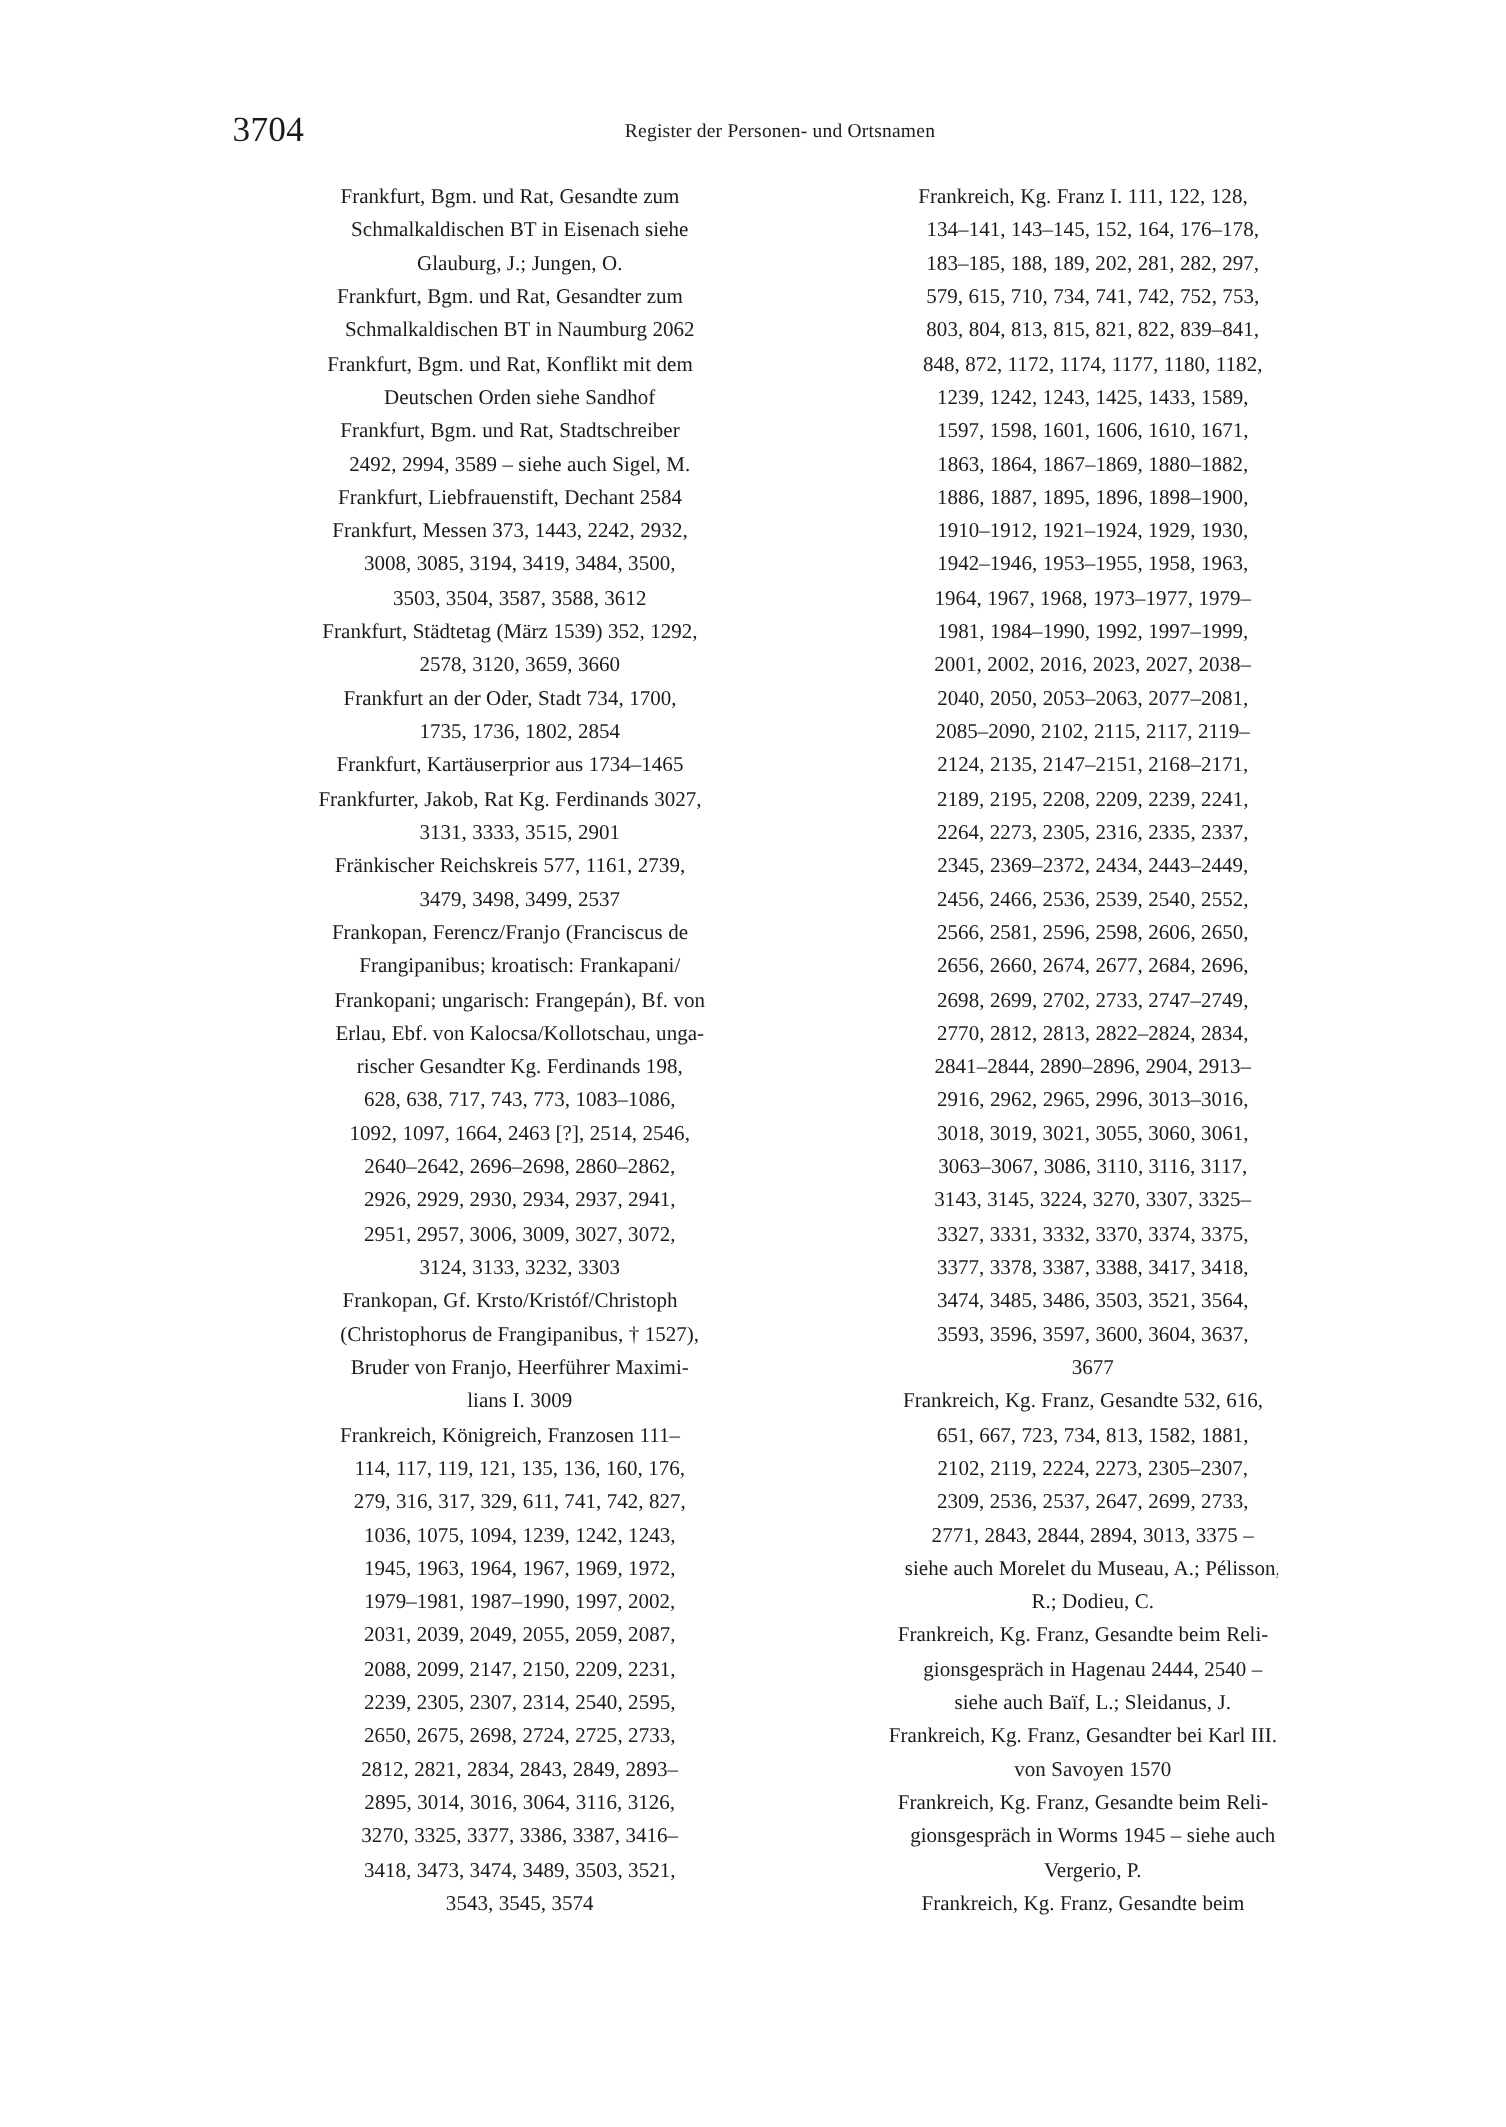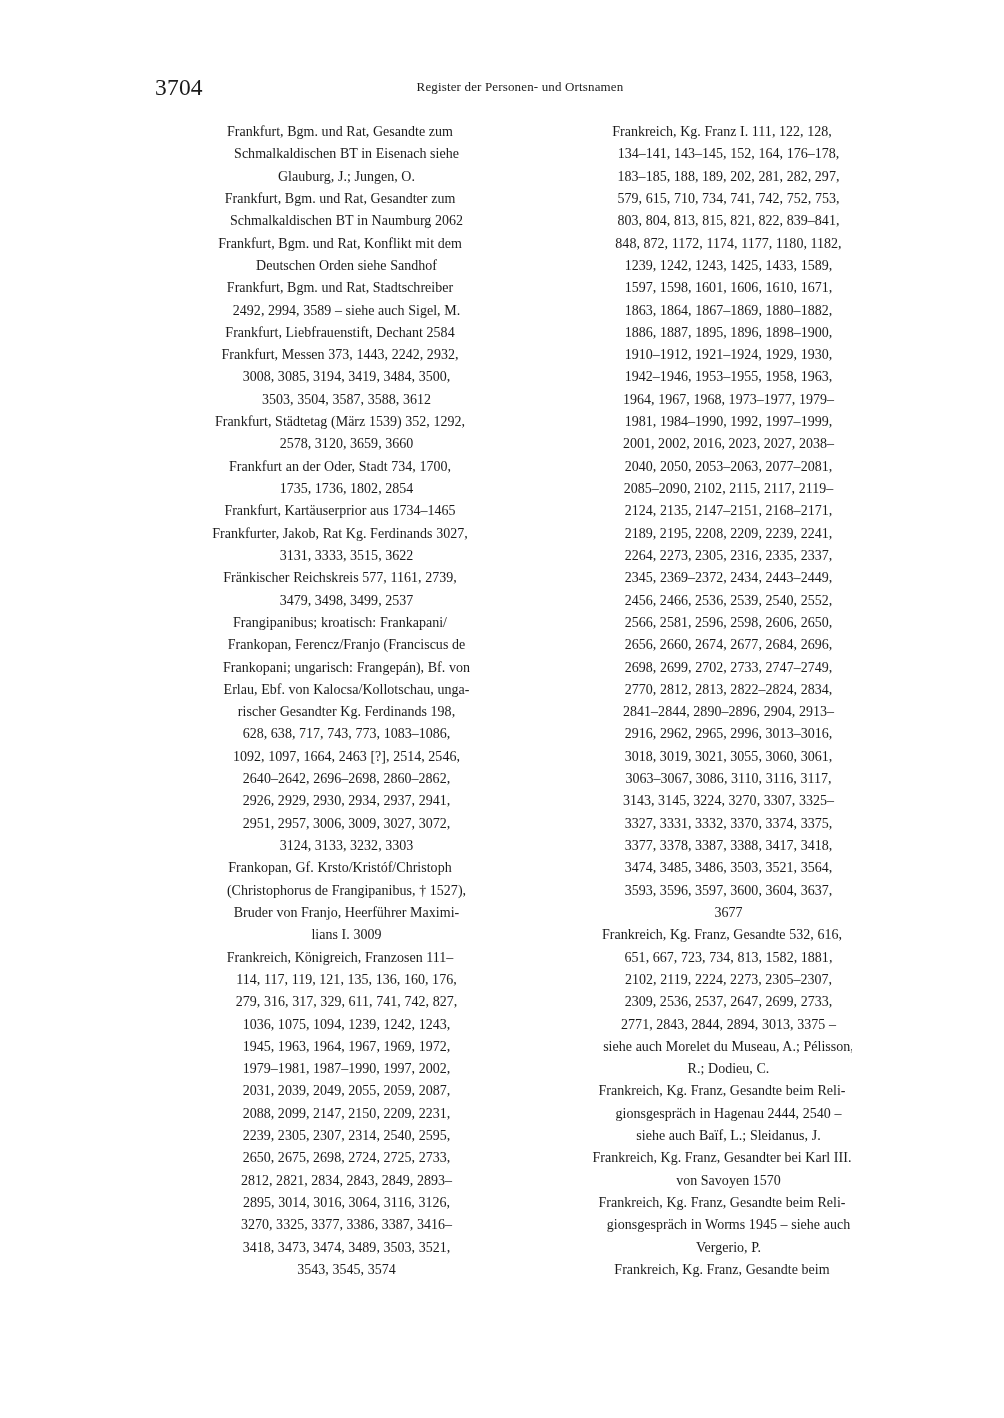--- a/index.html
+++ b/index.html
@@ -121,29 +121,29 @@
         </div>
         <div class="entry">
           <span class="ln">Frankfurt an der Oder, Stadt  734, 1700,</span>
           <span class="ln">1735, 1736, 1802, 2854</span>
         </div>
         <div class="entry">
           <span class="ln">Frankfurt, Kartäuserprior aus  1734–1465</span>
         </div>
         <div class="entry">
           <span class="ln">Frankfurter, Jakob, Rat Kg. Ferdinands  3027,</span>
-          <span class="ln">3131, 3333, 3515, 3622</span>
+          <span class="ln">3131, 3333, 3515, 2901</span>
         </div>
         <div class="entry">
           <span class="ln">Fränkischer Reichskreis  577, 1161, 2739,</span>
           <span class="ln">3479, 3498, 3499, 2537</span>
         </div>
         <div class="entry">
+          <span class="ln">Frankopan, Ferencz/Franjo (Franciscus de</span>
           <span class="ln">Frangipanibus; kroatisch: Frankapani/</span>
-          <span class="ln">Frankopan, Ferencz/Franjo (Franciscus de</span>
           <span class="ln">Frankopani; ungarisch: Frangepán), Bf. von</span>
           <span class="ln">Erlau, Ebf. von Kalocsa/Kollotschau, unga-</span>
           <span class="ln">rischer Gesandter Kg. Ferdinands  198,</span>
           <span class="ln">628, 638, 717, 743, 773, 1083–1086,</span>
           <span class="ln">1092, 1097, 1664, 2463 [?], 2514, 2546,</span>
           <span class="ln">2640–2642, 2696–2698, 2860–2862,</span>
           <span class="ln">2926, 2929, 2930, 2934, 2937, 2941,</span>
           <span class="ln">2951, 2957, 3006, 3009, 3027, 3072,</span>
           <span class="ln">3124, 3133, 3232, 3303</span>
         </div>

